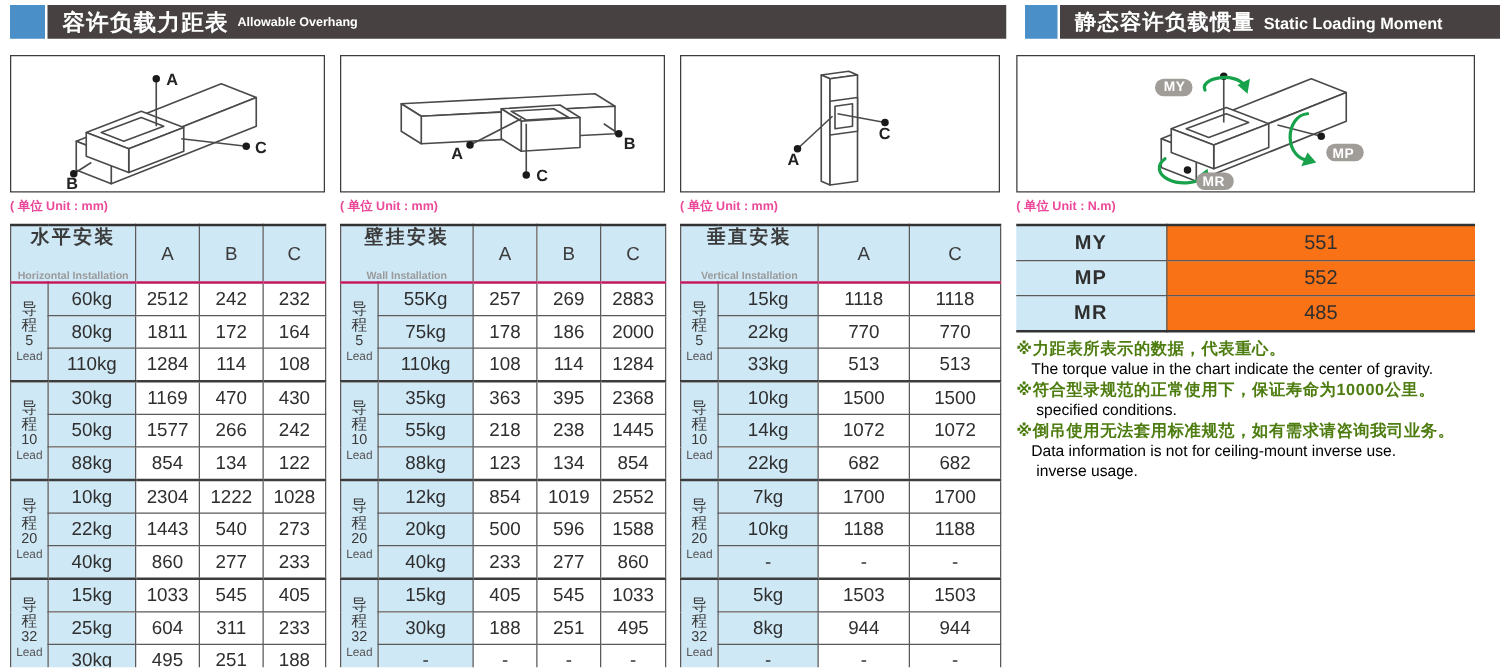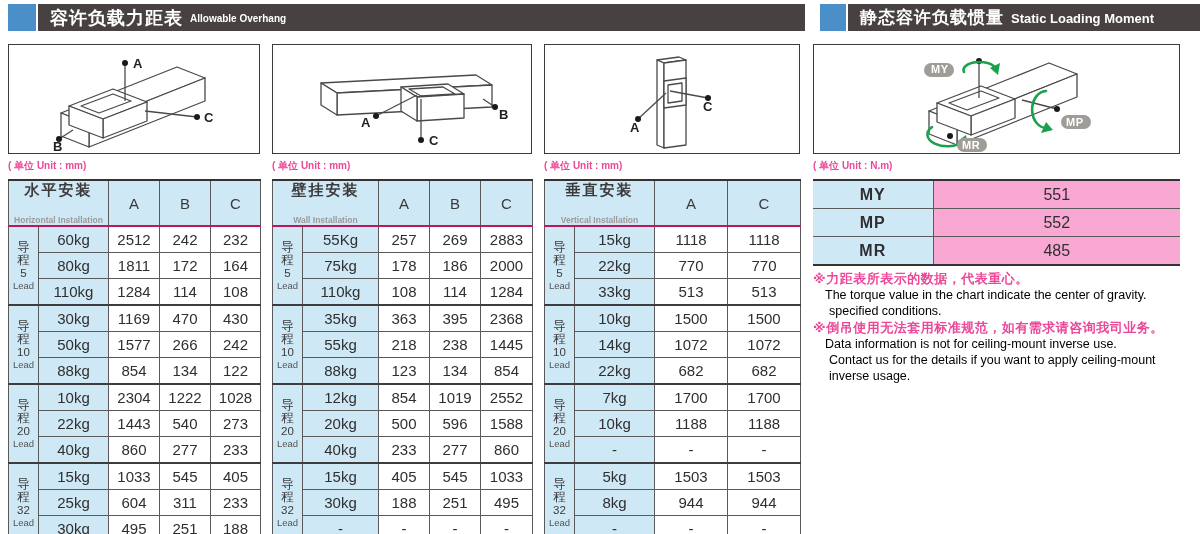--- a/index.html
+++ b/index.html
@@ -43,25 +43,25 @@
   .ov-table td.leadcell .n{display:block;font-size:11.5px;color:#3b3b3b;line-height:13px;}
   .ov-table td.leadcell .e{display:block;font-size:9.5px;color:#555;line-height:11px;}
   .ov-table tr.gstart td{border-top:2px solid #3d3d3d;}
 
   
   table.mo-table{border-collapse:collapse;width:100%;table-layout:fixed;
                  border-top:2px solid #333;border-bottom:2px solid #333;}
   .mo-table td{border-top:1px solid #5a5a5a;border-bottom:1px solid #5a5a5a;height:25px;
                text-align:center;font-size:16px;color:#2f2f2f;}
   .mo-table td.lbl{background:#cfe8f6;font-weight:700;border-right:1px solid #5a5a5a;letter-spacing:1px;}
-  .mo-table td.val{background:#f9a8d4;}
+  .mo-table td.val{background:#f97316;}
 
   
   .notes{margin-top:4px;}
-  .note-zh{font-size:13px;font-weight:700;color:#ec4899;line-height:17px;letter-spacing:.5px;}
+  .note-zh{font-size:13px;font-weight:700;color:#4d7c0f;line-height:17px;letter-spacing:.5px;}
   .note-en{font-size:12.5px;color:#000000;line-height:16px;padding-left:12px;}
 
   
   svg{display:block;}
   .ln{fill:none;stroke:#4a4a4a;stroke-width:1.3;stroke-linejoin:round;}
   .lnw{fill:#fff;stroke:#4a4a4a;stroke-width:1.3;stroke-linejoin:round;}
   .dot{fill:#1a1a1a;}
   .ptxt{font-family:"Liberation Sans","DejaVu Sans",sans-serif;font-size:13px;font-weight:700;fill:#222;}
   .garc{fill:none;stroke:#17a24b;stroke-width:2.6;stroke-linecap:round;}
   .gah{fill:#17a24b;}
@@ -555,24 +555,24 @@
       </tr>
     </tbody>
       </table>
 
     <div class="notes">
       <div class="note">
         <div class="note-zh">※力距表所表示的数据，代表重心。</div>
         <div class="note-en">The torque value in the chart indicate the center of gravity.</div>
       </div>
       <div class="note">
+        <div class="note-zh">※符合型录规范的正常使用下，保证寿命为10000公里。</div>
         <div class="note-en" style="padding-left:16px">specified conditions.</div>
       </div>
       <div class="note">
         <div class="note-zh">※倒吊使用无法套用标准规范，如有需求请咨询我司业务。</div>
         <div class="note-en">Data information is not for ceiling-mount inverse use.</div>
-        <div class="note-en" style="padding-left:16px">Contact us for the details if you want to apply ceiling-mount</div>
         <div class="note-en" style="padding-left:16px">inverse usage.</div>
       </div>
     </div>
   </div>
 
 </div>
 
 </body></html>

